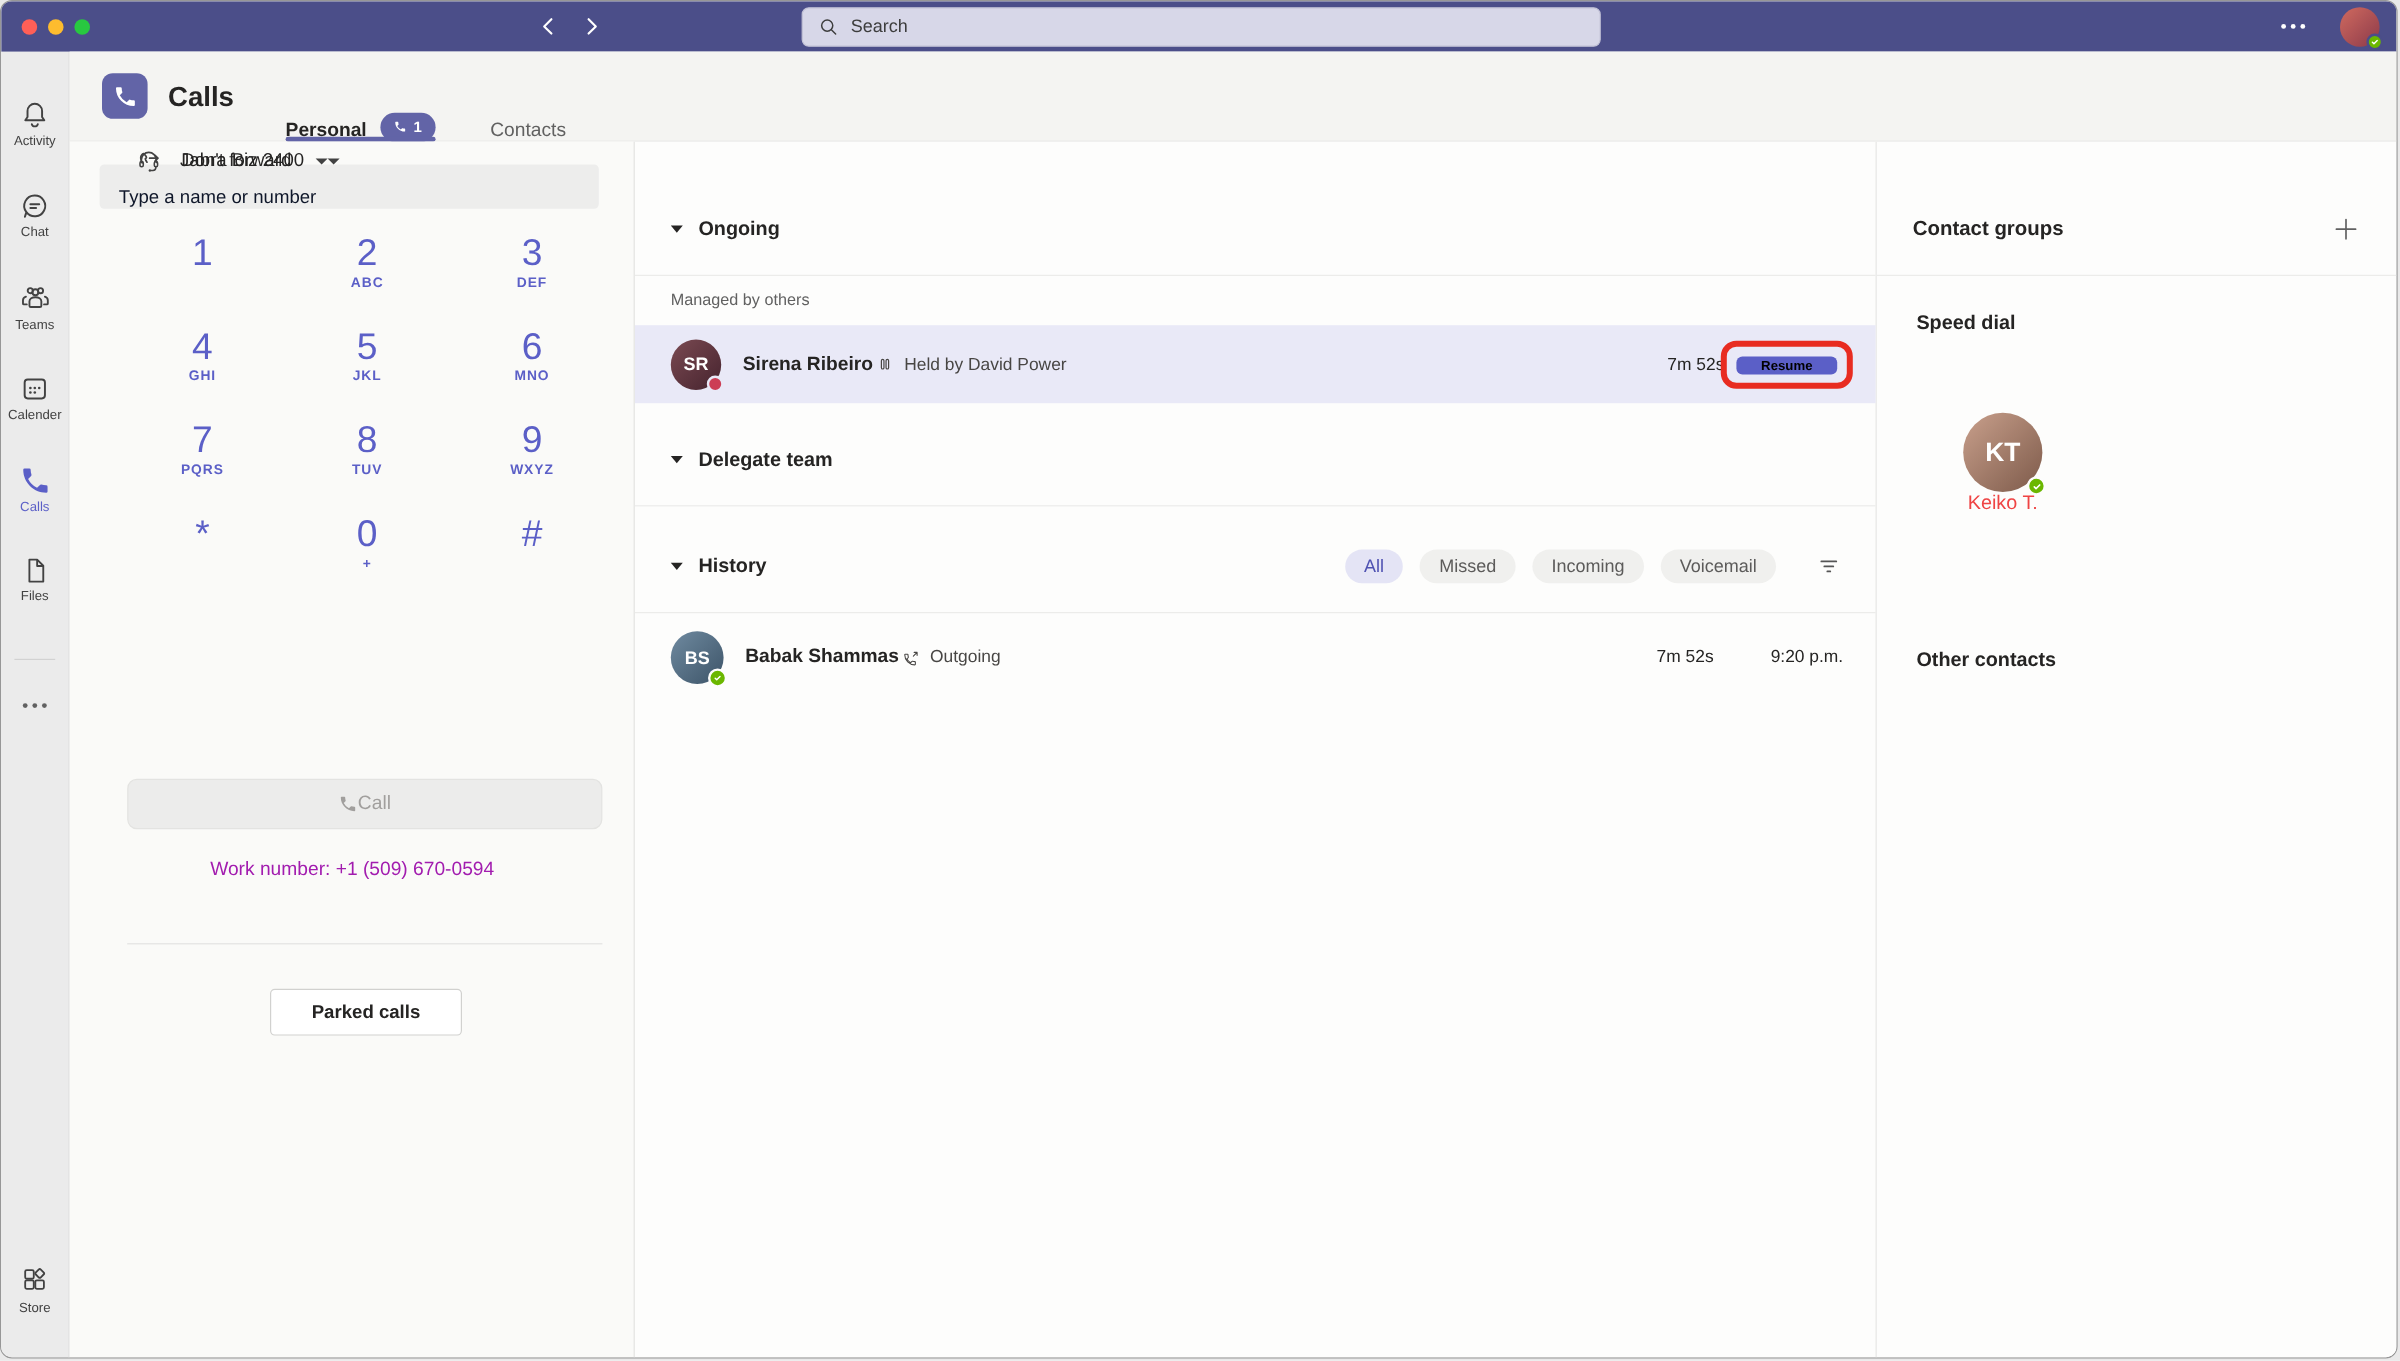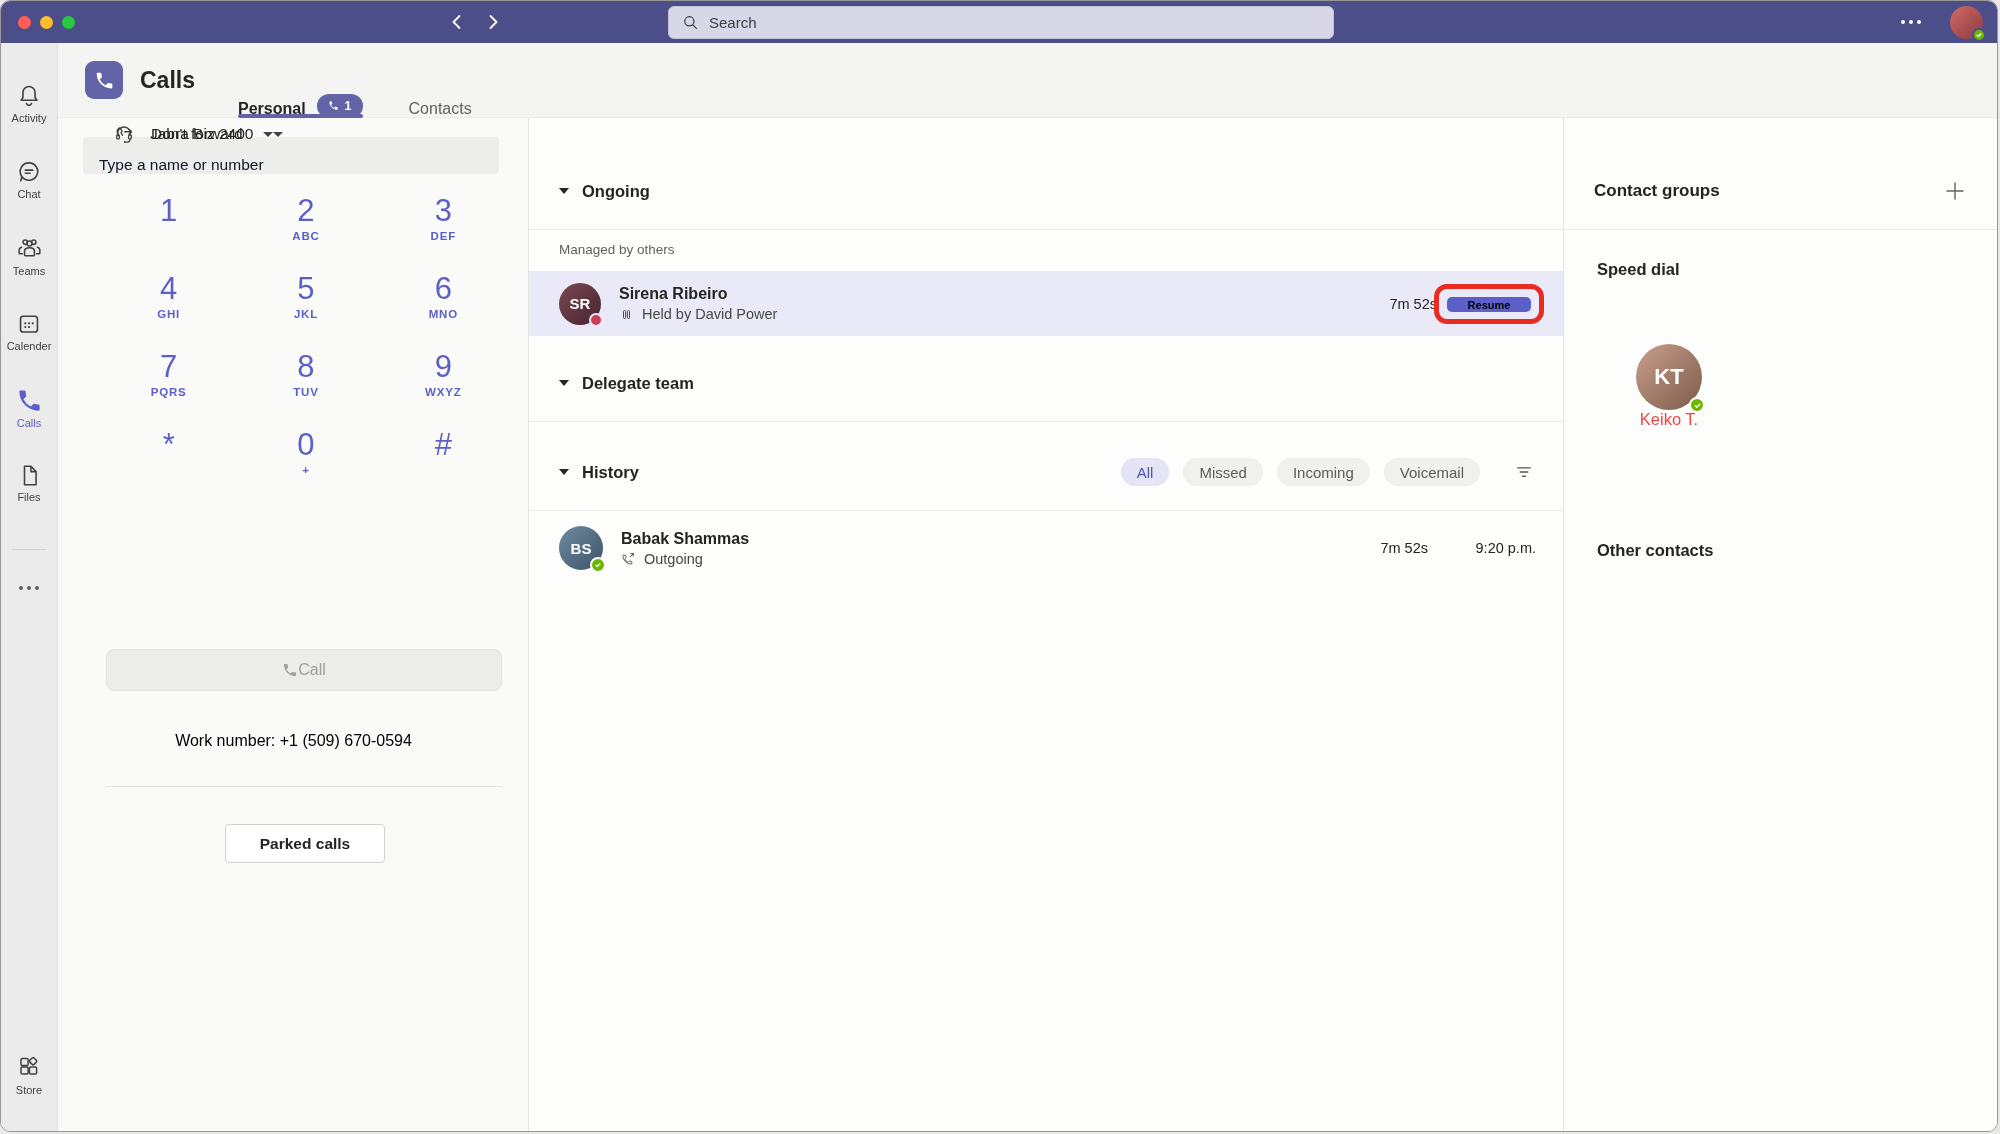--- a/index.html
+++ b/index.html
@@ -50,21 +50,21 @@
   .panel-mid{flex:1;background:#fdfdfc;border-right:1px solid #e3e3e1}
   .panel-right{width:433px;background:#fdfdfc}
 
   
   .dial-input{position:absolute;left:25px;top:19px;width:416px;height:37px;background:#ededec;border-radius:4px;display:flex;align-items:flex-end;padding-left:16px;font-size:15.5px;color:#0f172a;cursor:text}
   .dialpad{position:absolute;left:42px;top:62px;width:412px;display:grid;grid-template-columns:repeat(3,1fr)}
   .dk{height:78px;display:flex;flex-direction:column;align-items:center;padding-top:14px;background:none;border:none;cursor:pointer;font-family:inherit}
   .dk-d{font-size:31px;line-height:34px;color:#5b5fc7}
   .dk-l{font-size:11.5px;font-weight:700;letter-spacing:.8px;color:#5b5fc7;margin-top:2px;height:14px}
   .call-btn{position:absolute;left:48px;top:531px;width:396px;height:42px;border-radius:8px;background:#ececeb;border:1px solid #e3e3e1;color:#a19f9d;font-size:16px;display:flex;align-items:center;justify-content:center;font-family:inherit}
-  .work-number{position:absolute;left:0;width:471px;top:614px;text-align:center;font-size:16px;color:#000000}
+  .work-number{position:absolute;left:0;width:471px;top:598px;text-align:center;font-size:16px;color:#a21caf}
   .lp-divider{position:absolute;left:48px;top:668px;width:396px;height:1px;background:#e3e3e1}
   .parked-btn{position:absolute;left:167px;top:706px;width:160px;height:39px;background:#fff;border:1px solid #d1d1cf;border-radius:4px;font-size:15.5px;font-weight:600;color:#252423;font-family:inherit;cursor:pointer}
   .lp-foot-row{position:absolute;left:55px;height:32px;display:flex;align-items:center;gap:15px;cursor:pointer}
   .fr1{top:920}.fr2{top:960}
   .foot-label{font-size:15.5px;color:#252423}
   .caret-sm{width:0;height:0;border-left:5px solid transparent;border-right:5px solid transparent;border-top:5.5px solid #424242;margin-left:5px}
 
   
   .sec-head{display:flex;align-items:center;gap:13px;padding:0 27px 0 30px;height:38px}
   .sec-head.first{margin-top:54px}
@@ -80,21 +80,21 @@
   .av-44{width:44px;height:44px;font-size:15px}
   .av-66{width:66px;height:66px;font-size:22px}
   .g-sirena{background:linear-gradient(135deg,#7a4a52,#46232e)}
   .g-david{background:linear-gradient(135deg,#9a8f83,#5d564e)}
   .g-babak{background:linear-gradient(135deg,#6f8aa0,#3d5468)}
   .g-keiko{background:linear-gradient(135deg,#c9a08c,#7d5a4a)}
   .g-miguel{background:linear-gradient(135deg,#97a08f,#59604f)}
   .p-busy{position:absolute;right:-2px;bottom:-2px;width:14px;height:14px;border-radius:50%;background:#cc3e55;border:2px solid #e9e9f7}
   .p-ok{position:absolute;right:-3px;bottom:-3px;width:16px;height:16px;border-radius:50%;background:#6bb700;border:2px solid #fdfdfc;display:flex;align-items:center;justify-content:center}
   .p-ok.on-bar{border-color:#4b4e89;width:14px;height:14px}
-  .row-text{margin-left:18px;display:flex;flex-direction:column;gap:3px}
+  .row-text{margin-left:18px;display:flex;flex-direction:row;gap:3px}
   .row-name{font-size:16px;font-weight:700;color:#252423}
   .row-sub{display:flex;align-items:center;gap:8px;font-size:14.5px;color:#484644}
   .duration{margin-left:auto;font-size:14.5px;color:#252423;margin-right:10px;white-space:nowrap}
   .resume-wrap{position:relative;margin-right:14px}
   .resume-btn{width:84px;height:15px;background:#5b5fc7;color:#000000;border:none;border-radius:5px;font-size:11px;font-weight:600;font-family:inherit;cursor:pointer}
   .red-ring{position:absolute;left:-13px;right:-13px;top:-11px;bottom:-11px;border:5px solid #e82c21;border-radius:13px;pointer-events:none}
   .person-row{margin-top:6px;height:60px;display:flex;align-items:center;padding:0 18px 0 30px;cursor:pointer}
   .person-row .row-name{font-weight:400}
   .pills{margin-left:auto;display:flex;gap:14px;align-items:center}
   .pill{height:28px;border-radius:14px;padding:0 16px;display:flex;align-items:center;font-size:15px;background:#f0f0ee;color:#5c5b5a;border:none;font-family:inherit;cursor:pointer}

